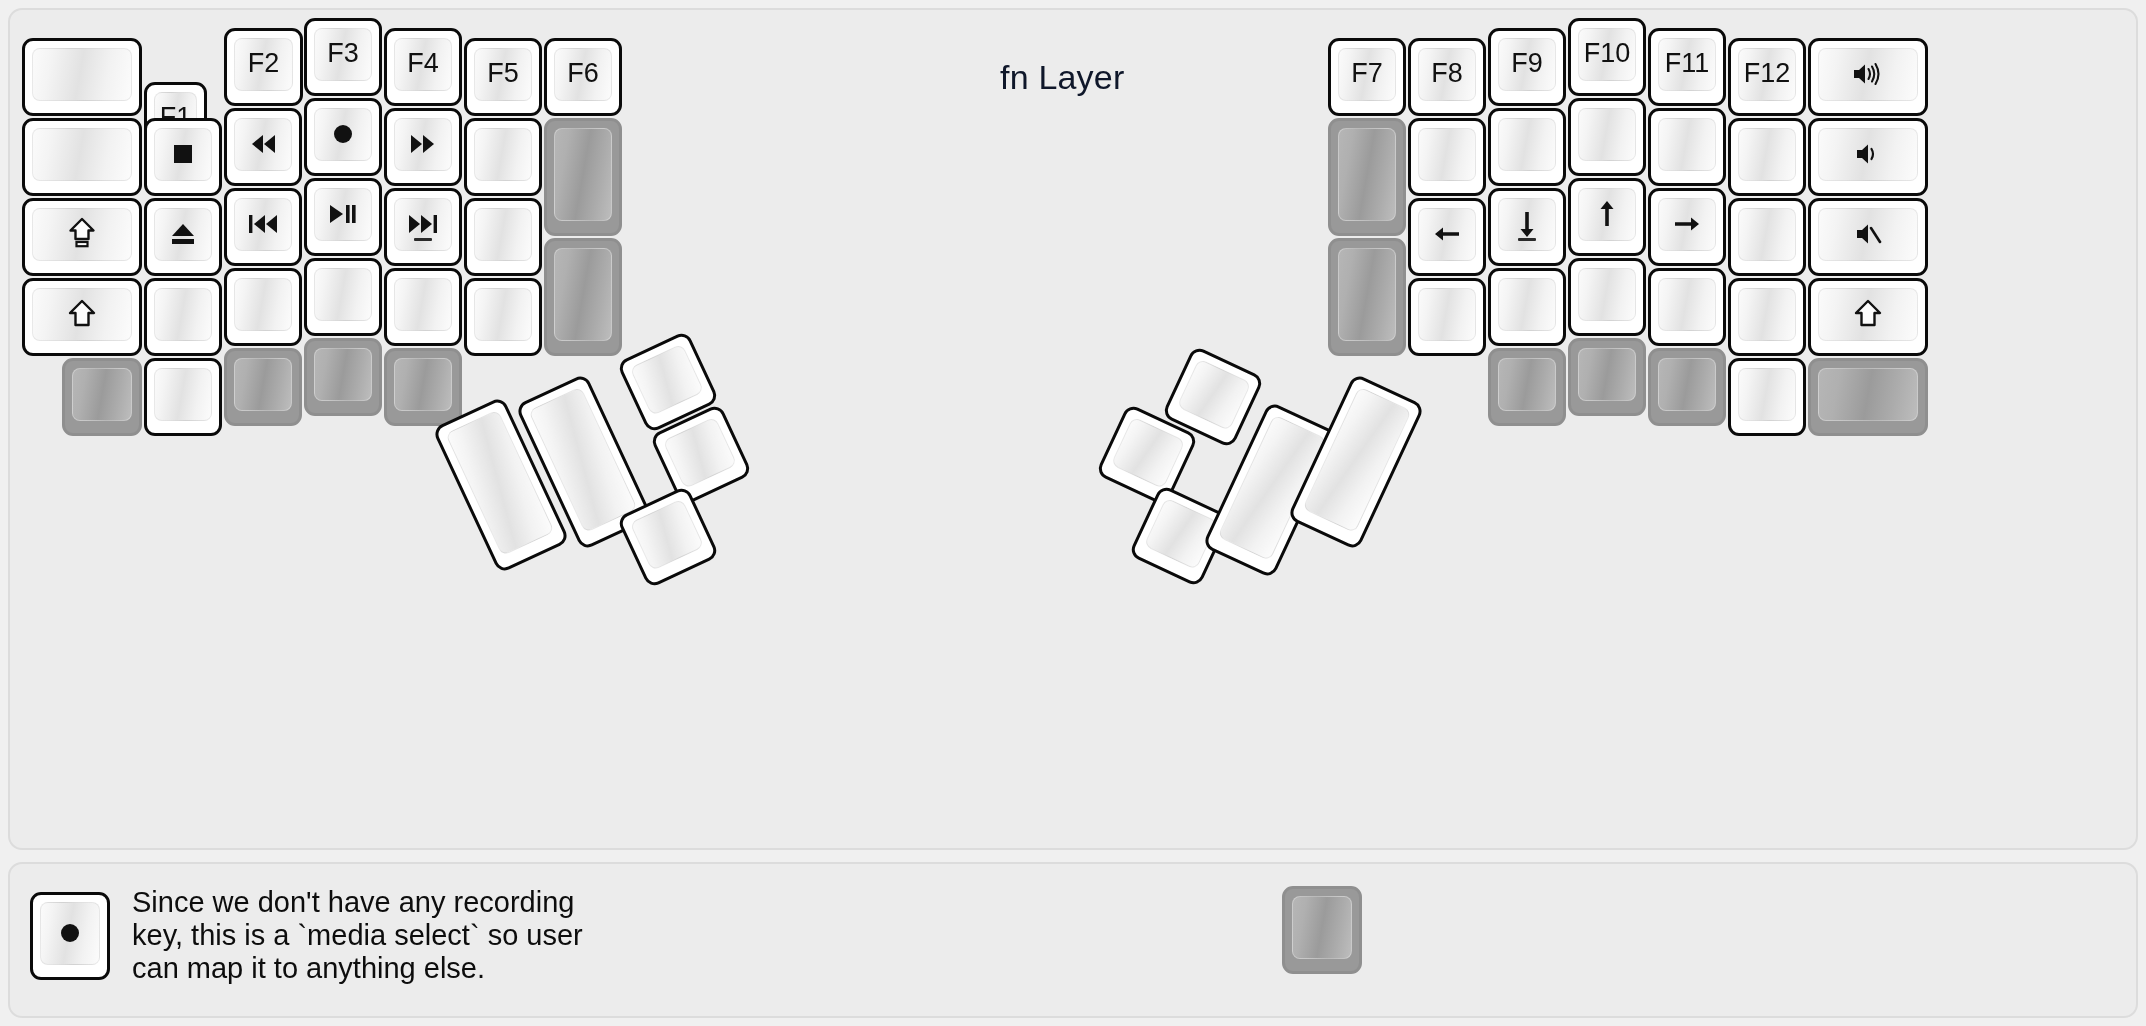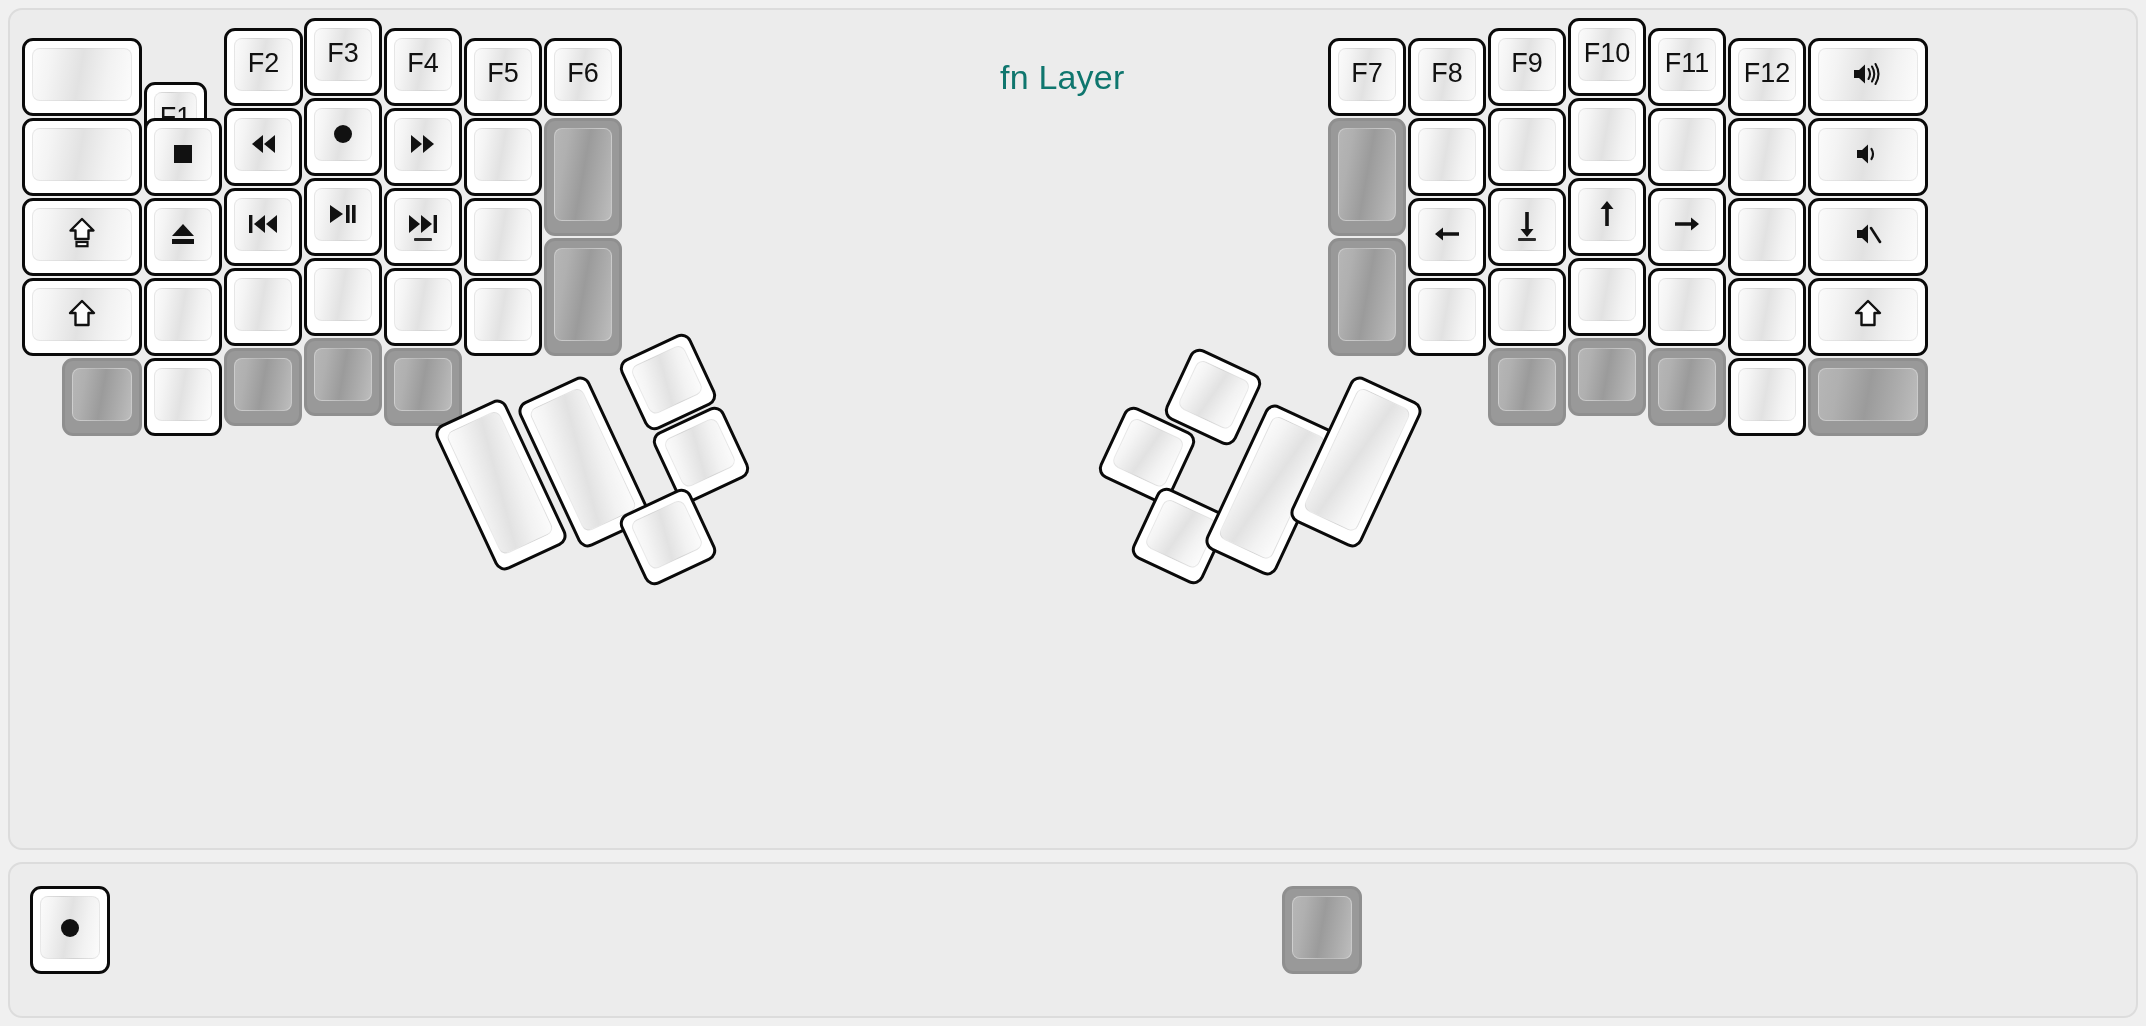--- a/index.html
+++ b/index.html
@@ -18,21 +18,21 @@
     border:2px solid #dcdcdc;
     border-radius:14px;
     box-sizing:border-box;
   }
   #board-panel{left:8px;top:8px;width:2130px;height:842px;}
   #legend-panel{left:8px;top:862px;width:2130px;height:156px;}
 
   
   #title{
     position:absolute;left:990px;top:48px;
-    font-size:34px;color:#0f766e;
+    font-size:34px;color:#0f172a;
     letter-spacing:.2px;white-space:nowrap;
   }
 
   
   .key{
     position:absolute;
     box-sizing:border-box;
     border:3px solid #0a0a0a;
     border-radius:11px;
     background:#ffffff;
@@ -483,20 +483,23 @@
       <div class="legend-item" style="left: 20px;">
         <div class="legend-key" style="width: 80px; height: 88px;">
           <div class="cap">
             <span>
               <svg width="34" height="34" viewBox="0 0 34 34" fill="#111">
                 <circle cx="17" cy="17" r="9"></circle>
               </svg>
             </span>
           </div>
         </div>
+        <div class="legend-text">Since we don't have any recording
+key, this is a `media select` so user
+can map it to anything else.</div>
       </div>
       <div class="legend-item" style="left: 1272px;">
         <div class="legend-key trans" style="width: 80px; height: 88px;">
           <div class="cap"></div>
         </div>
       </div>
     </div>
 
 </div>
 

